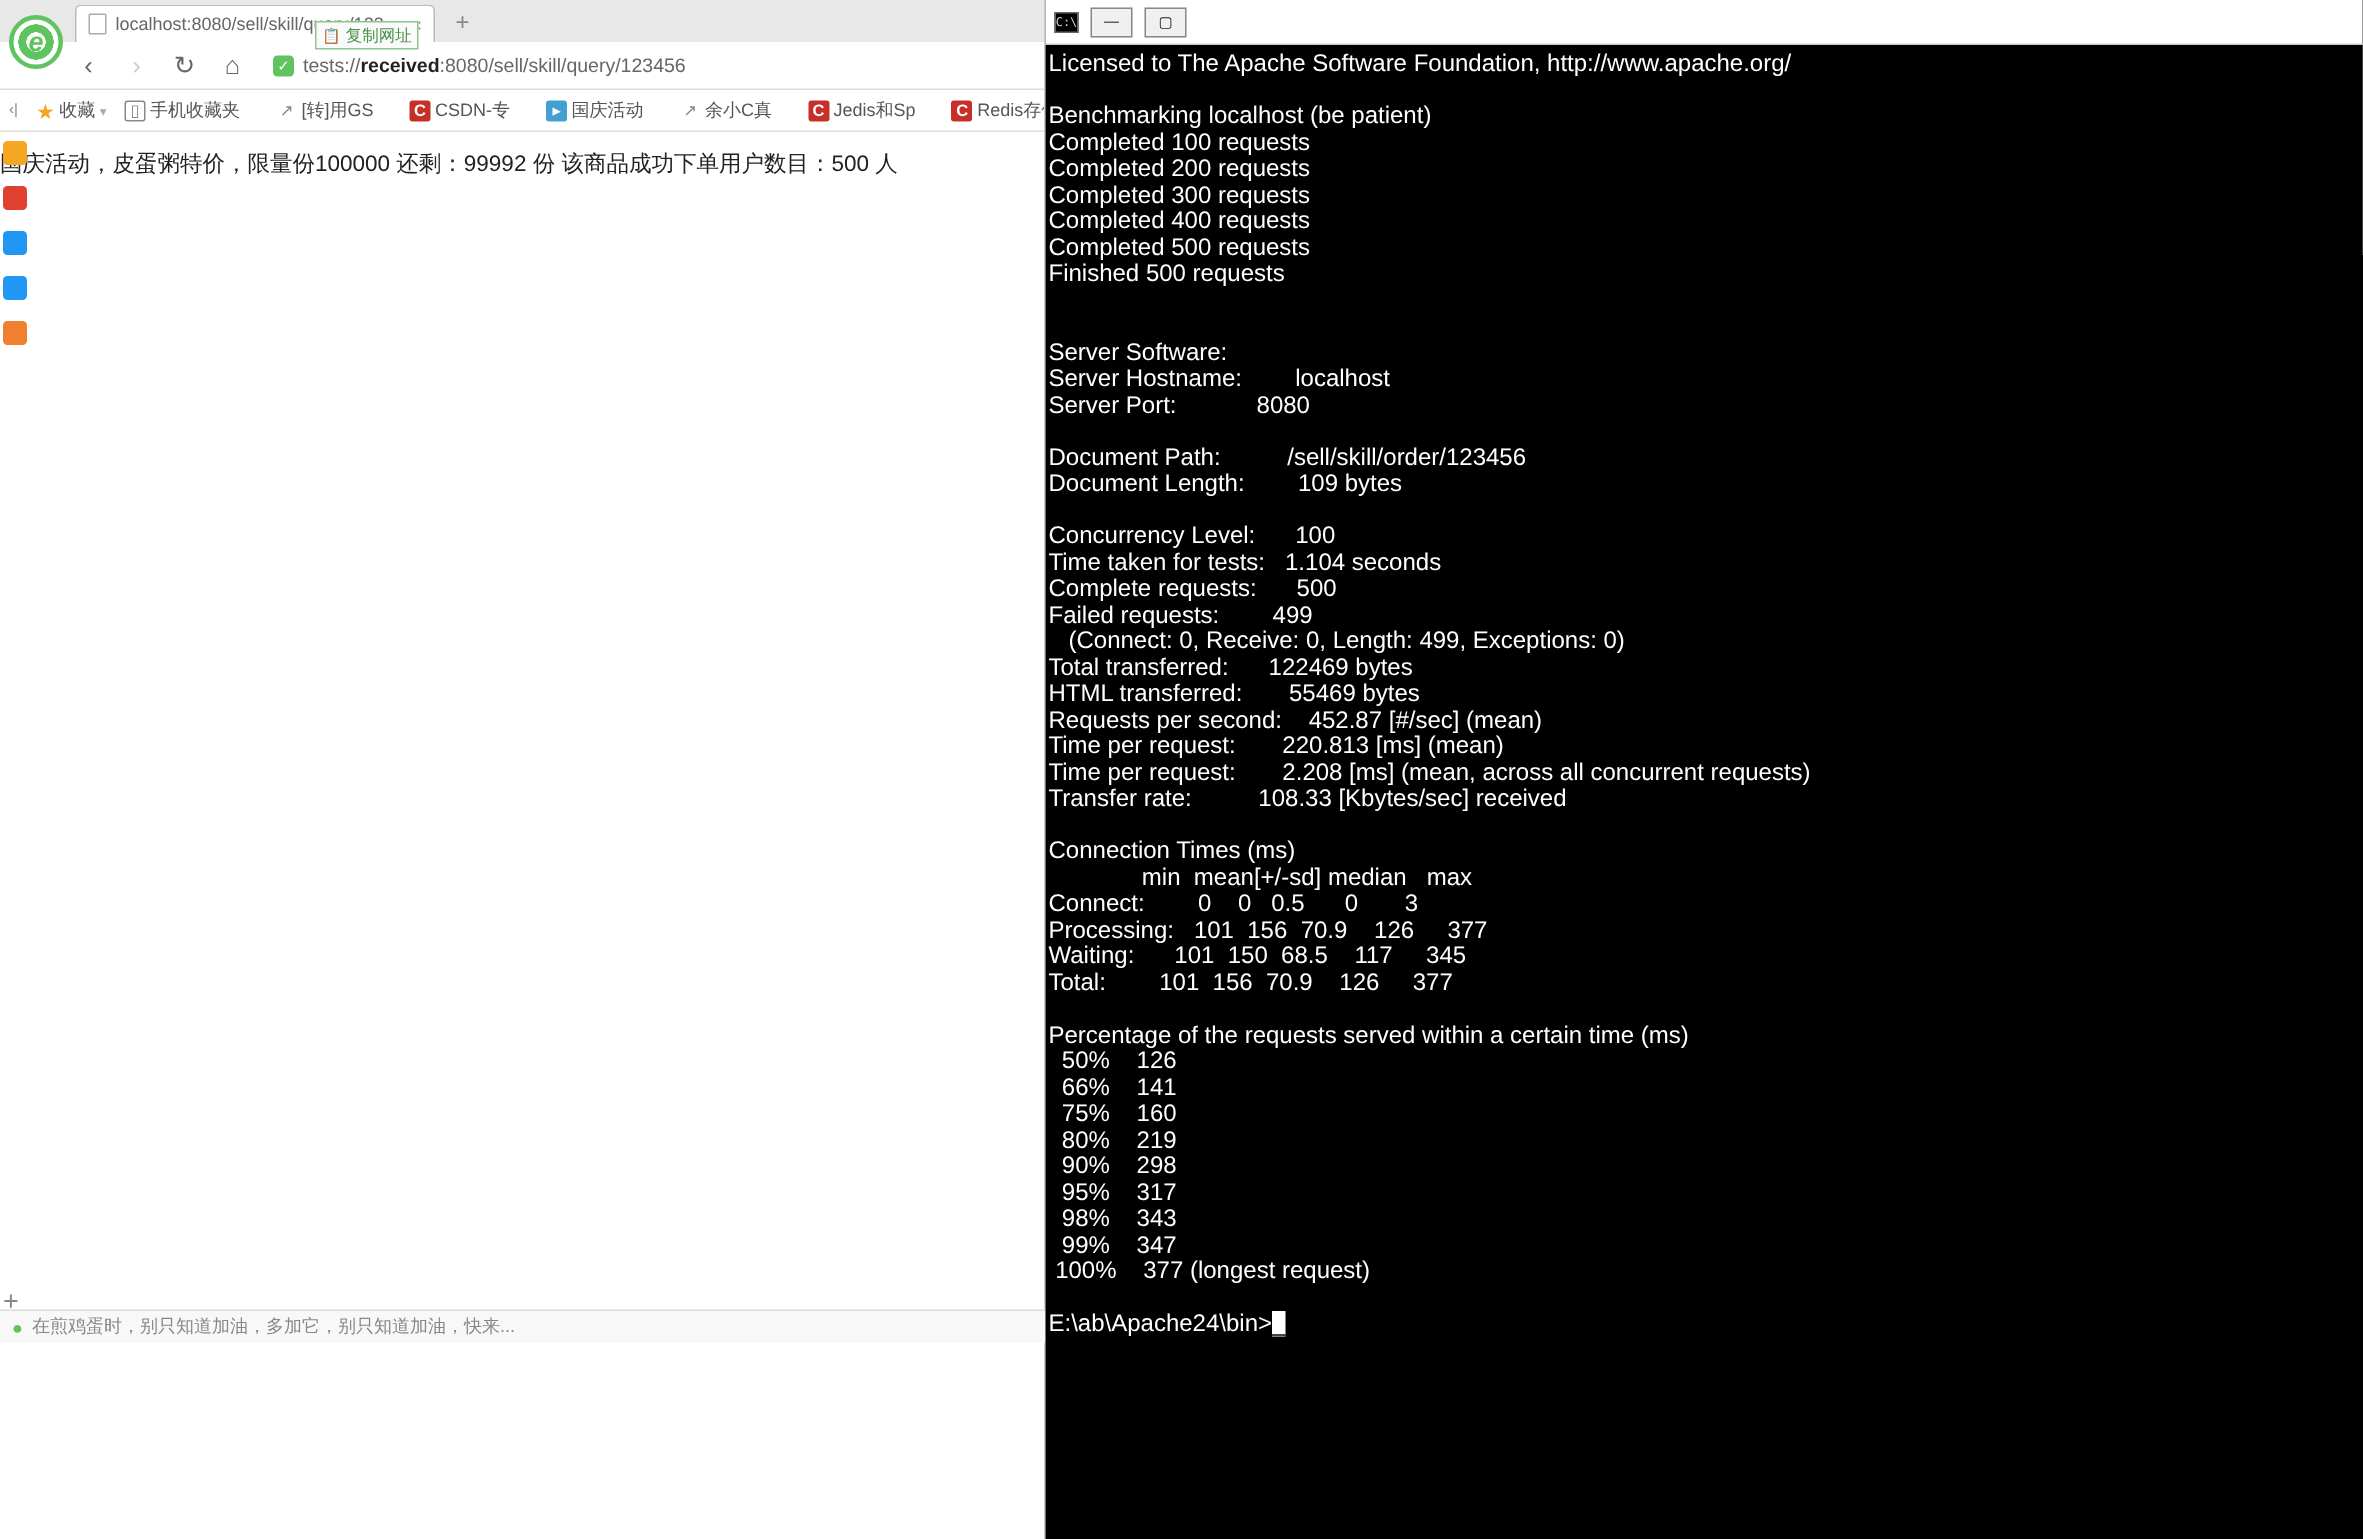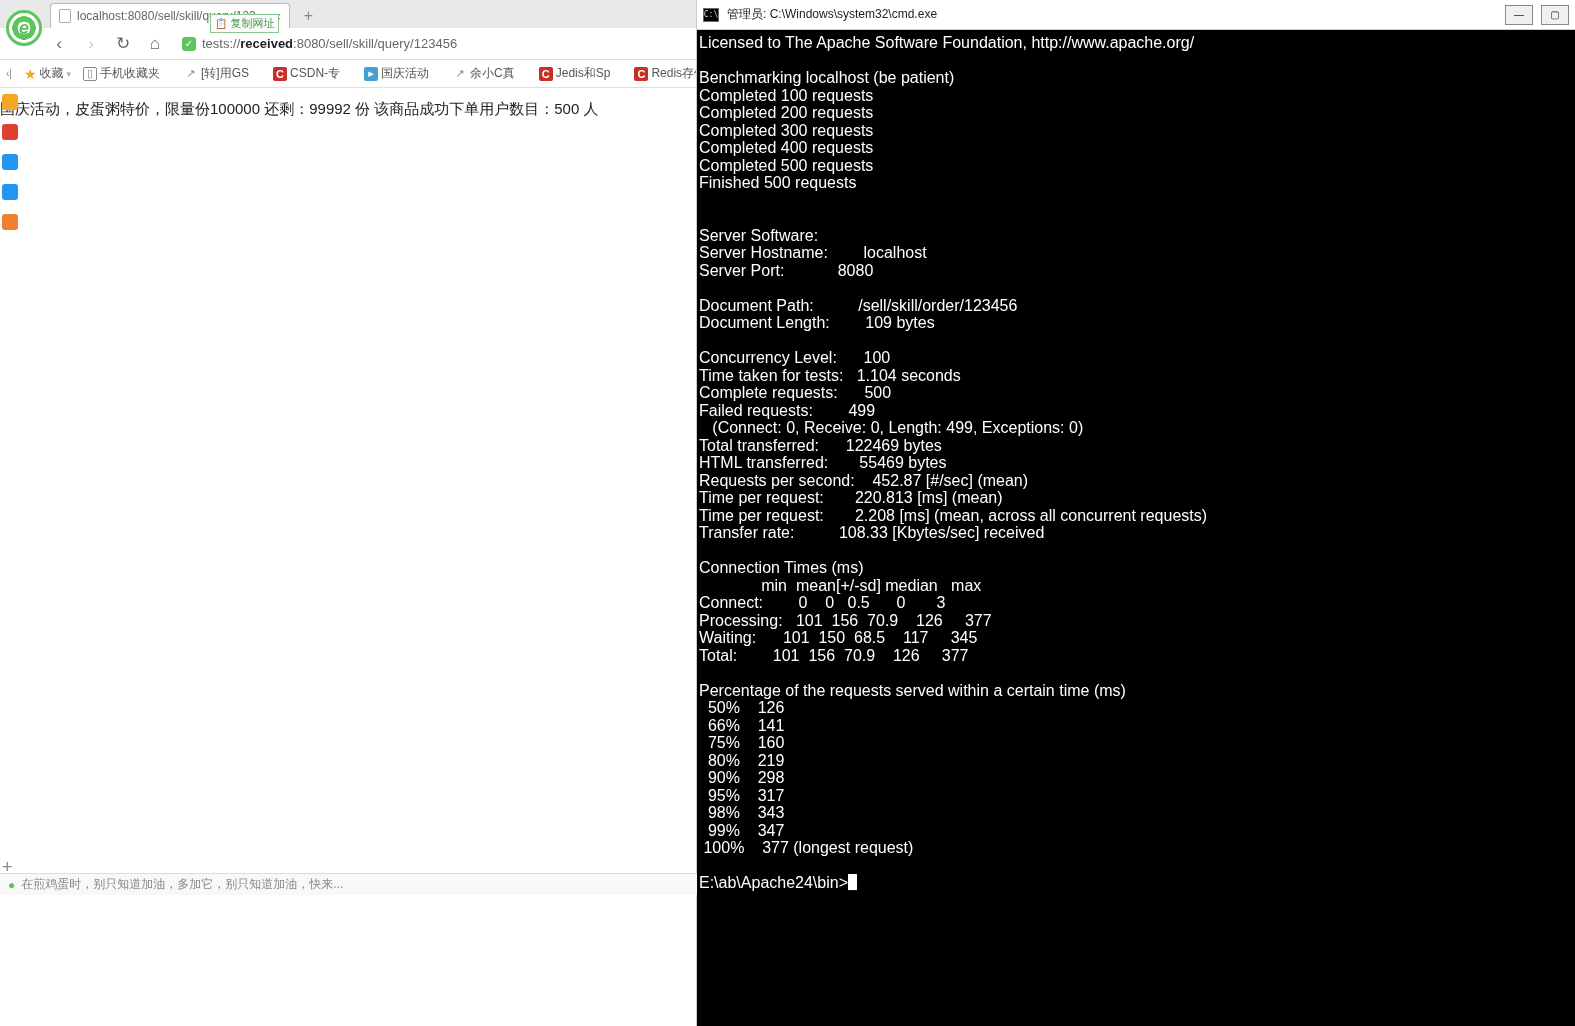--- a/index.html
+++ b/index.html
@@ -187,21 +187,20 @@
 
   <div class="statusbar">
     <span class="status-dot">●</span>
     <span>在煎鸡蛋时，别只知道加油，多加它，别只知道加油，快来...</span>
   </div>
 </div>
 
 <div class="cmd">
   <div class="cmd-title">
     <span class="cmd-ico">C:\</span>
-    <span class="cmd-title-text">管理员: C:\Windows\system32\cmd.exe</span>
     <span class="winbtn">—</span>
     <span class="winbtn">▢</span>
   </div>
   <div class="cmd-body" id="cmd-body">Licensed to The Apache Software Foundation, http://www.apache.org/
 
 Benchmarking localhost (be patient)
 Completed 100 requests
 Completed 200 requests
 Completed 300 requests
 Completed 400 requests

